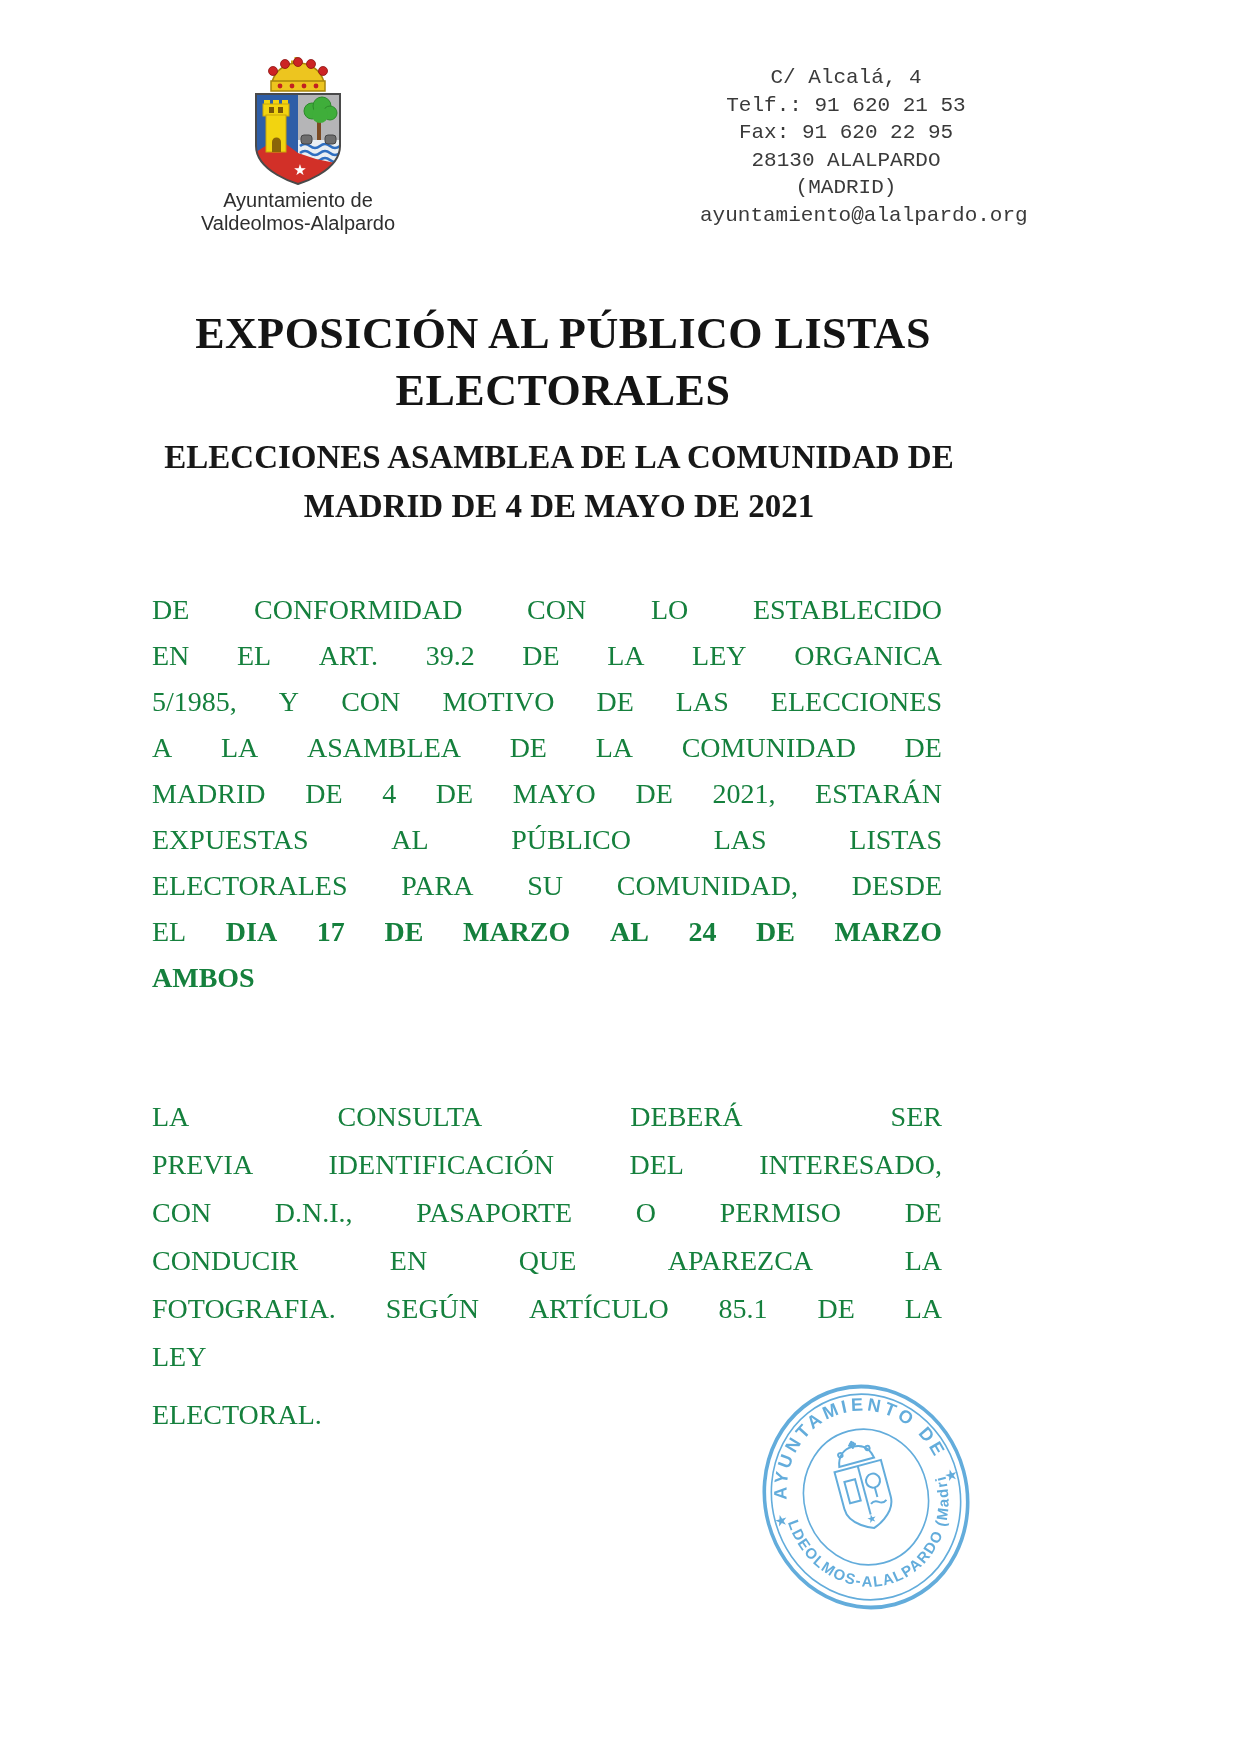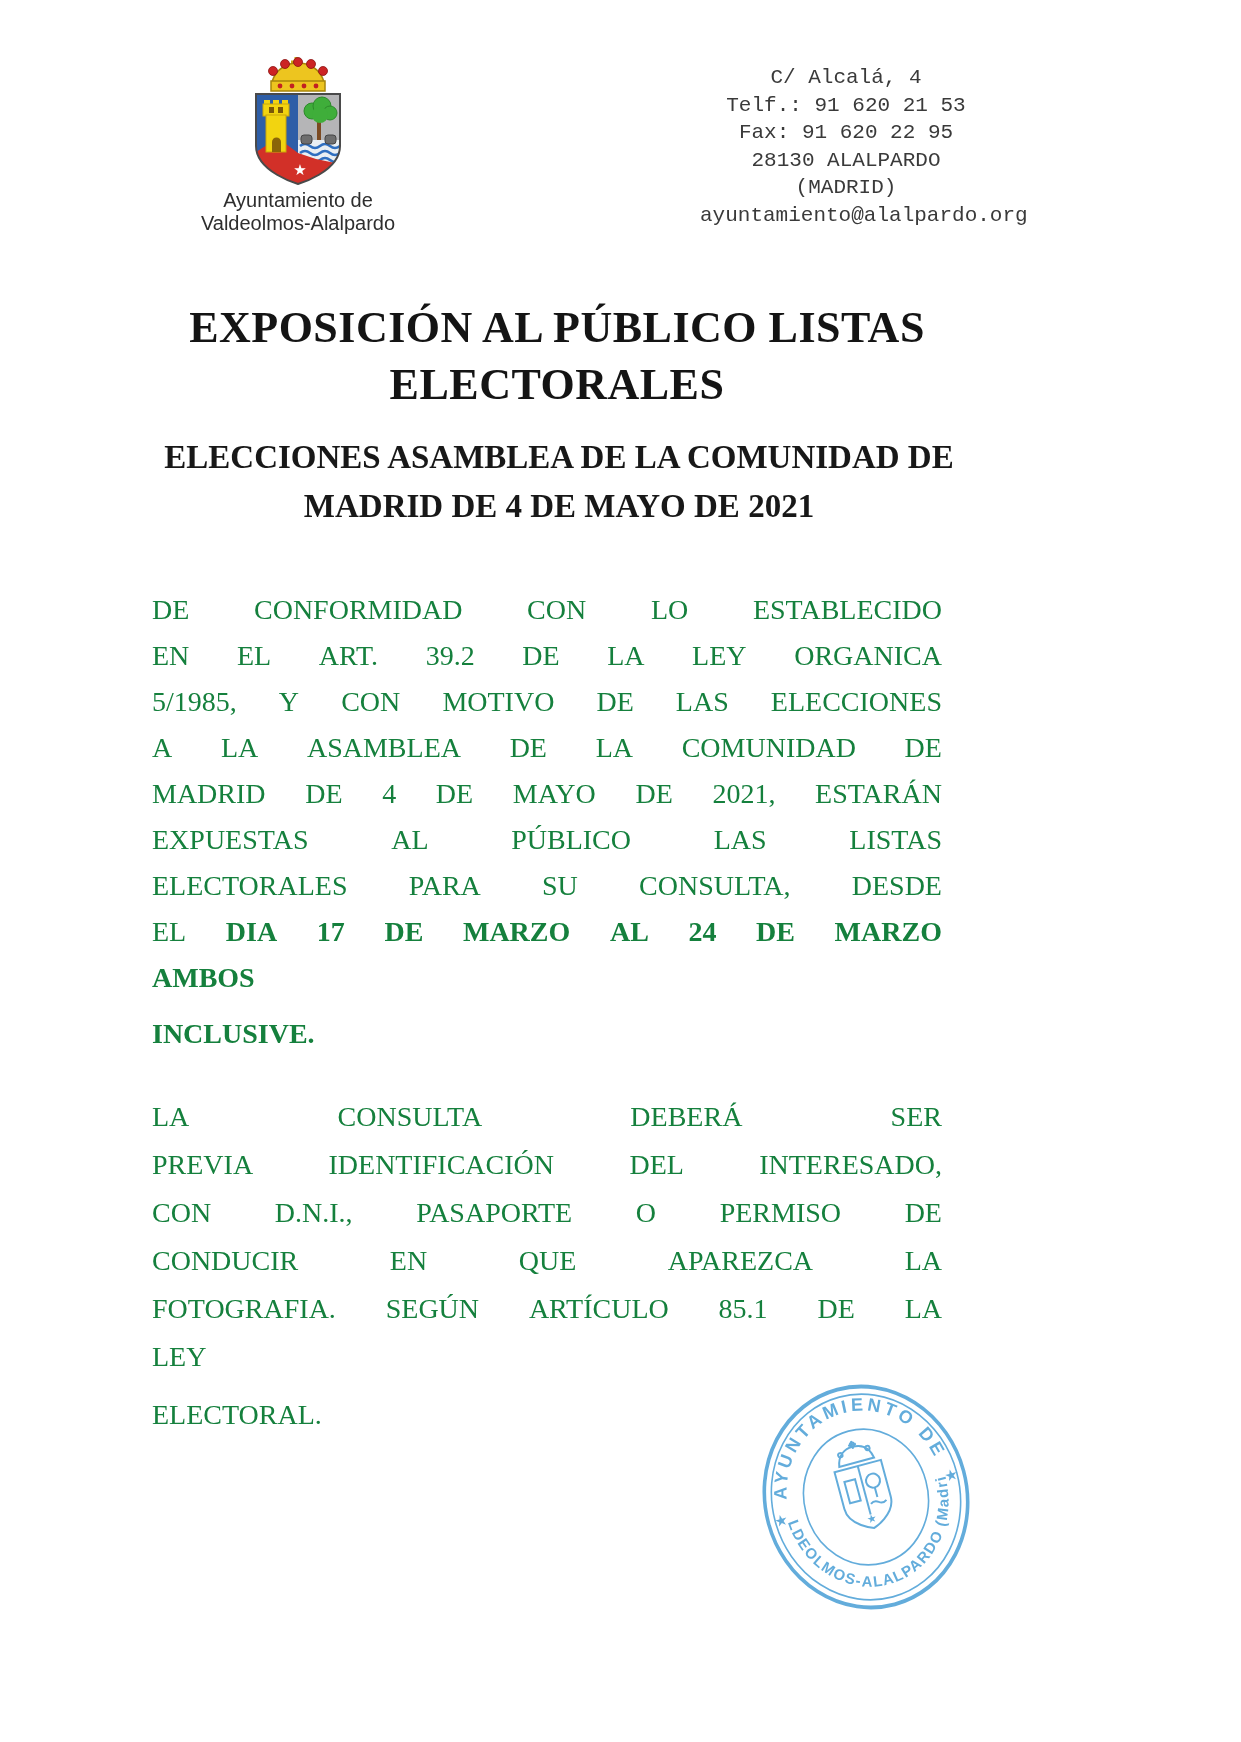--- a/index.html
+++ b/index.html
@@ -14,21 +14,21 @@
   }
   .logo-block svg{display:block;margin:0 auto;}
   .org-name{font-size:20px;line-height:23px;margin-top:3px;font-weight:400;}
   .contact-block{
     position:absolute;left:700px;top:64px;width:292px;text-align:center;
     font-family:Liberation Mono, monospace;font-size:21px;line-height:27.5px;color:#3a3a3a;
   }
   
   .doc-title{
     position:absolute;left:152px;top:289px;width:790px;text-align:center;
-    font-weight:bold;font-size:44px;line-height:57px;color:#141414;letter-spacing:.5px;margin:10px;
+    font-weight:bold;font-size:44px;line-height:57px;color:#141414;letter-spacing:.5px;margin:16px;
   }
   .doc-subtitle{
     position:absolute;left:152px;top:421px;width:790px;text-align:center;
     font-weight:bold;font-size:33px;line-height:49px;color:#181818;margin:12px;
   }
   
   .document-body{position:absolute;left:152px;top:0;width:790px;}
   .body-para{position:absolute;left:0;width:790px;font-size:28px;color:#15803d;}
   .body-para:nth-of-type(1){top:587px;}
   .body-para:nth-of-type(2){top:1093px;}
@@ -174,37 +174,36 @@
           <span>EXPUESTAS</span>
           <span>AL</span>
           <span>PÚBLICO</span>
           <span>LAS</span>
           <span>LISTAS</span>
         </div>
         <div class="line">
           <span>ELECTORALES</span>
           <span>PARA</span>
           <span>SU</span>
-          <span>CONSULTA,</span>
+          <span>COMUNIDAD,</span>
           <span>DESDE</span>
         </div>
         <div class="line">
           <span>EL</span>
           <span class="b">DIA</span>
           <span class="b">17</span>
           <span class="b">DE</span>
           <span class="b">MARZO</span>
           <span class="b">AL</span>
           <span class="b">24</span>
           <span class="b">DE</span>
           <span class="b">MARZO</span>
         </div>
         <div class="line last">
           <span class="b">AMBOS</span>
-          <span class="b">INCLUSIVE.</span>
         </div>
       </div>
       <div class="body-para">
         <div class="line">
           <span>LA</span>
           <span>CONSULTA</span>
           <span>DEBERÁ</span>
           <span>SER</span>
         </div>
         <div class="line">

